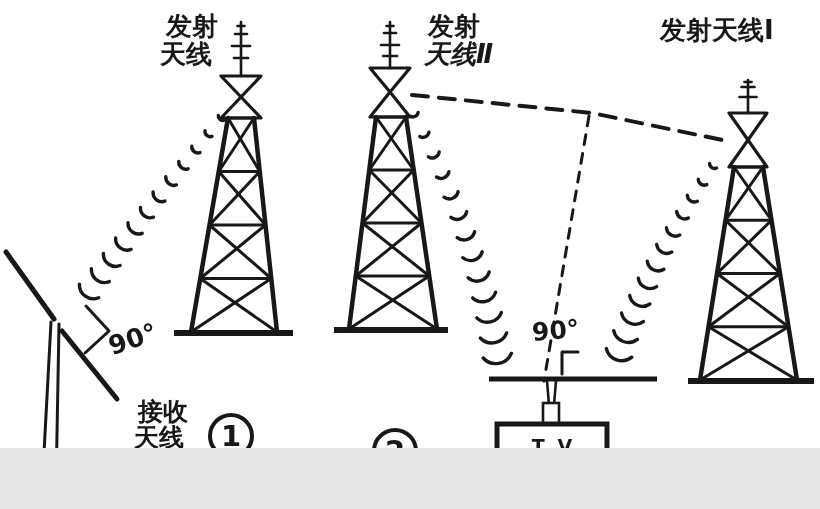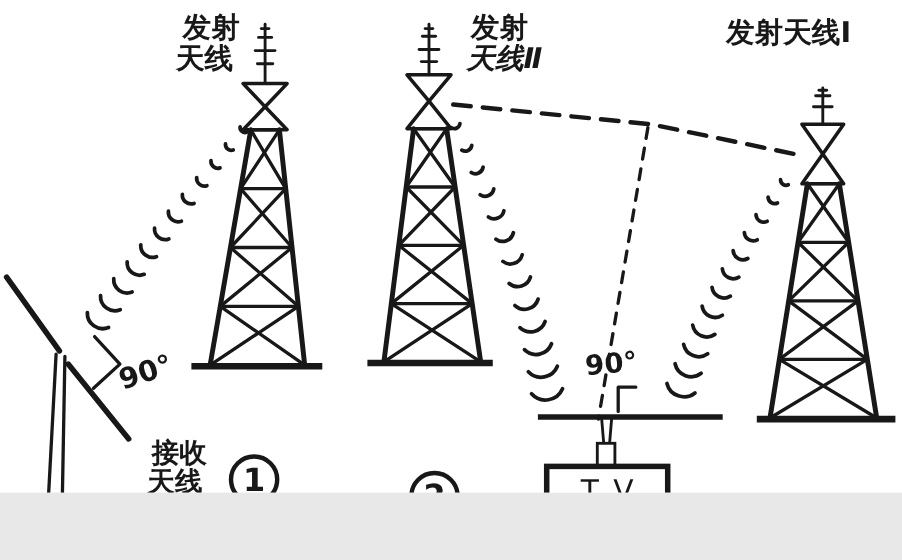--- a/index.html
+++ b/index.html
@@ -13,21 +13,21 @@
   .lbl .ln{display:block;}
   .angle{position:absolute;font-weight:700;font-size:25px;}
   .badge{
     position:absolute;width:46px;height:46px;border:4px solid var(--ink);
     border-radius:50%;display:flex;align-items:center;justify-content:center;
     font-size:29px;font-weight:700;box-sizing:border-box;
   }
   .tvlbl{
     position:absolute;left:497px;top:412px;width:110px;height:68px;
     display:flex;align-items:center;justify-content:center;
-    font-size:27px;font-weight:400;letter-spacing:13px;text-indent:13px;
+    font-size:19px;font-weight:700;letter-spacing:13px;text-indent:13px;
   }
 </style>
 </head>
 <body>
 
 <div class="stage">
 
   <svg id="art" width="820" height="509" viewBox="0 0 820 509">
     <g id="g-ground">
         <line x1="174" y1="333" x2="293" y2="333" stroke="#181818" stroke-width="6" stroke-linecap="butt"></line>

